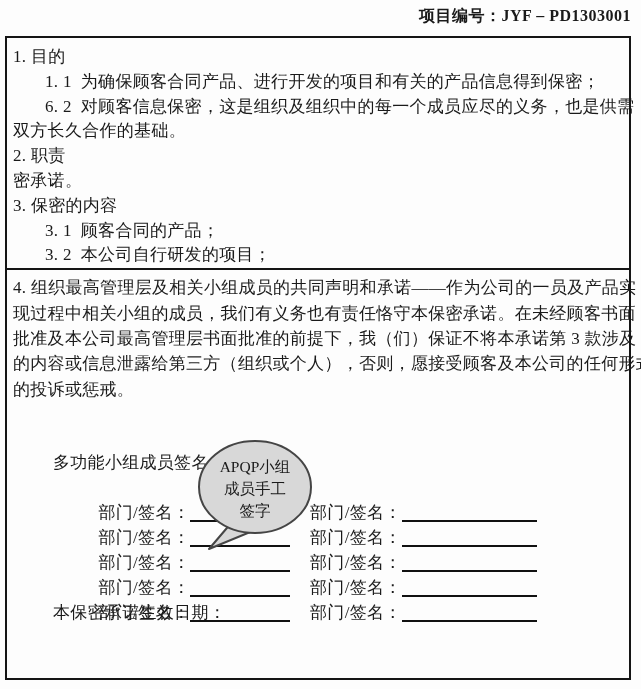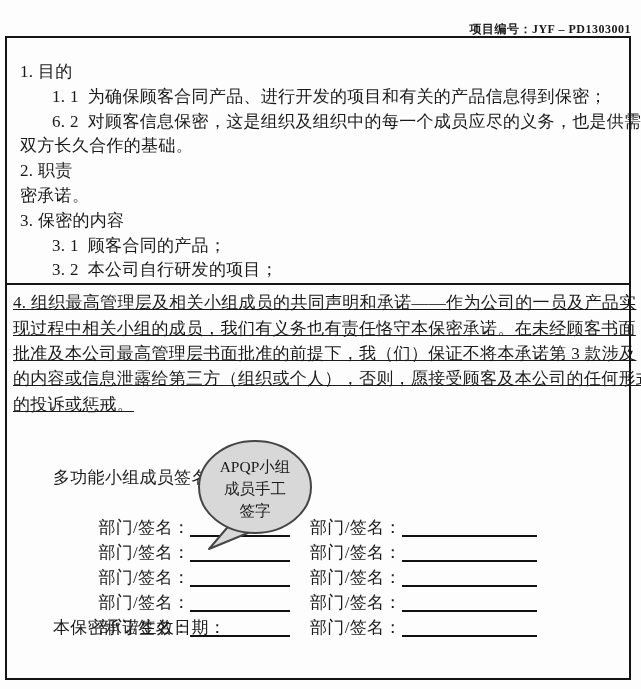--- a/index.html
+++ b/index.html
@@ -5,32 +5,32 @@
   html,body{margin:0;padding:0;background:#e9e9e9;}
   .page{
     position:relative;
     width:641px;height:689px;
     background:#fdfdfd;
     font-family:"Liberation Serif","DejaVu Serif",serif;
     color:#1a1a1a;
     overflow:hidden;
   }
   .header{
-    position:absolute;top:21px;right:10px;
-    font-size:12px;font-weight:600;letter-spacing:0.5px;
+    position:absolute;top:6px;right:10px;
+    font-size:16px;font-weight:600;letter-spacing:0.5px;
   }
   .doc-box{
     position:absolute;left:5px;top:36px;
     box-sizing:border-box;width:626px;height:644px;
     border:2px solid #151515;background:#fdfdfd;
   }
-  .block-a{padding:22px 4px 0 6px;margin-left:7px;}
+  .block-a{padding:7px 4px 0 6px;}
   .block-a .line{line-height:24.8px;}
   .block-b{padding:5px 4px 0 6px;}
-  .block-b .line{line-height:25.4px;text-decoration:underline;}
+  .block-b .line{line-height:25.4px;}
   .line{
     font-size:17px;letter-spacing:0.3px;
     white-space:pre;
   }
   .l1{padding-left:32px;}
   .divider{
     border-top:2px solid #151515;height:0;width:100%;
   }
   .sig-section{margin-top:48px;}
   .sig-heading{

